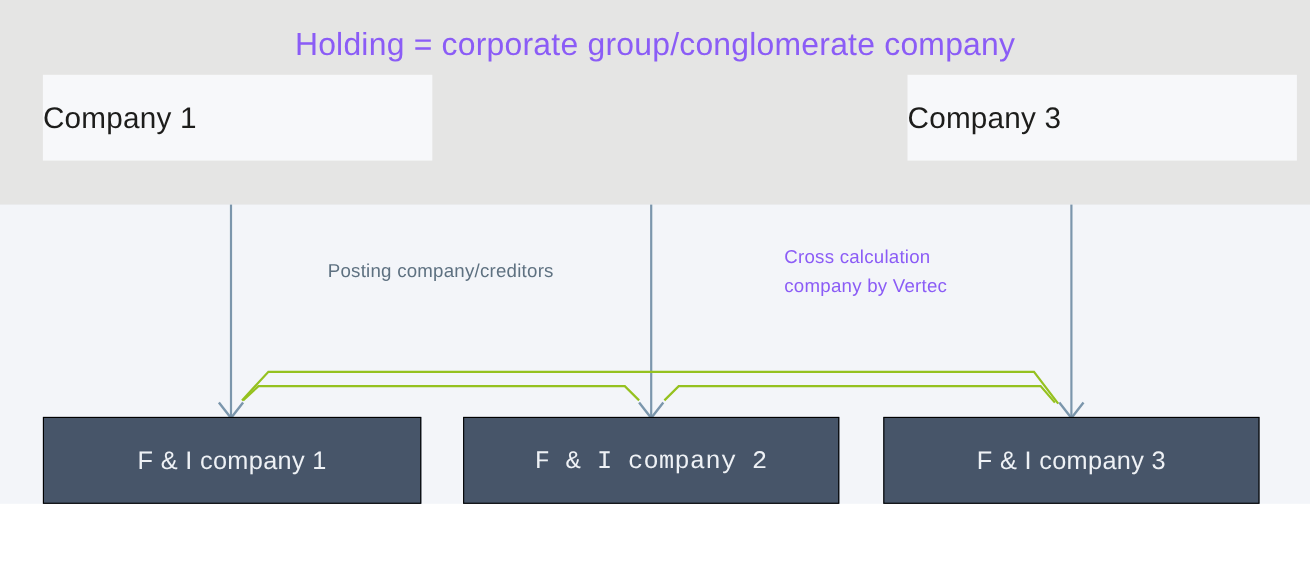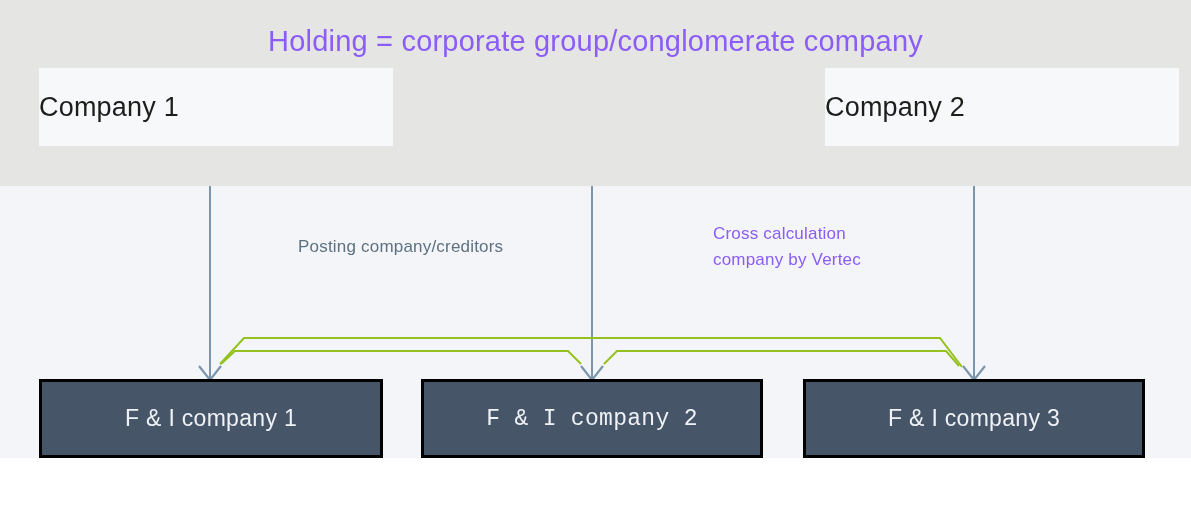--- a/index.html
+++ b/index.html
@@ -21,21 +21,21 @@
   
   .company-box{
     position:absolute;top:68px;height:78px;width:354px;background:#f7f8fa;
     display:flex;align-items:center;justify-content:flex-start;
   }
   .company-box .label{font-size:27px;font-weight:300;color:#1d1d1b;letter-spacing:0.2px;}
   .company-1{left:39px;} .company-2{left:432px;} .company-3{left:825px;}
   
   .fi-box{
     position:absolute;top:379px;height:79px;background:#475569;
-    border:3px solid #000000;box-sizing:border-box;
+    border:1px solid #000000;box-sizing:border-box;
     display:flex;align-items:center;justify-content:center;
   }
   .fi-box .label{font-size:23px;font-weight:300;color:#eef1f5;letter-spacing:0.3px;}
   .fi-1{left:39px;width:344px;} .fi-2{left:421px;width:342px;font-family:Liberation Mono, monospace;} .fi-3{left:803px;width:342px;}
   
   .posting-label{
     position:absolute;left:298px;top:237px;width:210px;
     font-size:17px;color:#5e7181;letter-spacing:0.2px;white-space:nowrap;
   }
   .cross-label{
@@ -52,21 +52,21 @@
 
   <div class="header-band"></div>
   <div class="footer-band"></div>
 
   <div class="diagram-title">Holding = corporate group/conglomerate company</div>
 
   <div class="company-box company-1">
     <span class="label">Company 1</span>
   </div>
   <div class="company-box company-3">
-    <span class="label">Company 2</span>
+    <span class="label">Company 3</span>
   </div>
 
   <svg id="connector-layer" viewBox="0 0 1191 514" xmlns="http://www.w3.org/2000/svg">
       <g>
         <line x1="210" y1="186" x2="210" y2="380" stroke="#7b96ac" stroke-width="2"></line>
         <polyline points="199,366 210,380 221,366" fill="none" stroke="#7b96ac" stroke-width="2.2"></polyline>
       </g>
       <g>
         <line x1="592" y1="186" x2="592" y2="380" stroke="#7b96ac" stroke-width="2"></line>
         <polyline points="581,366 592,380 603,366" fill="none" stroke="#7b96ac" stroke-width="2.2"></polyline>

